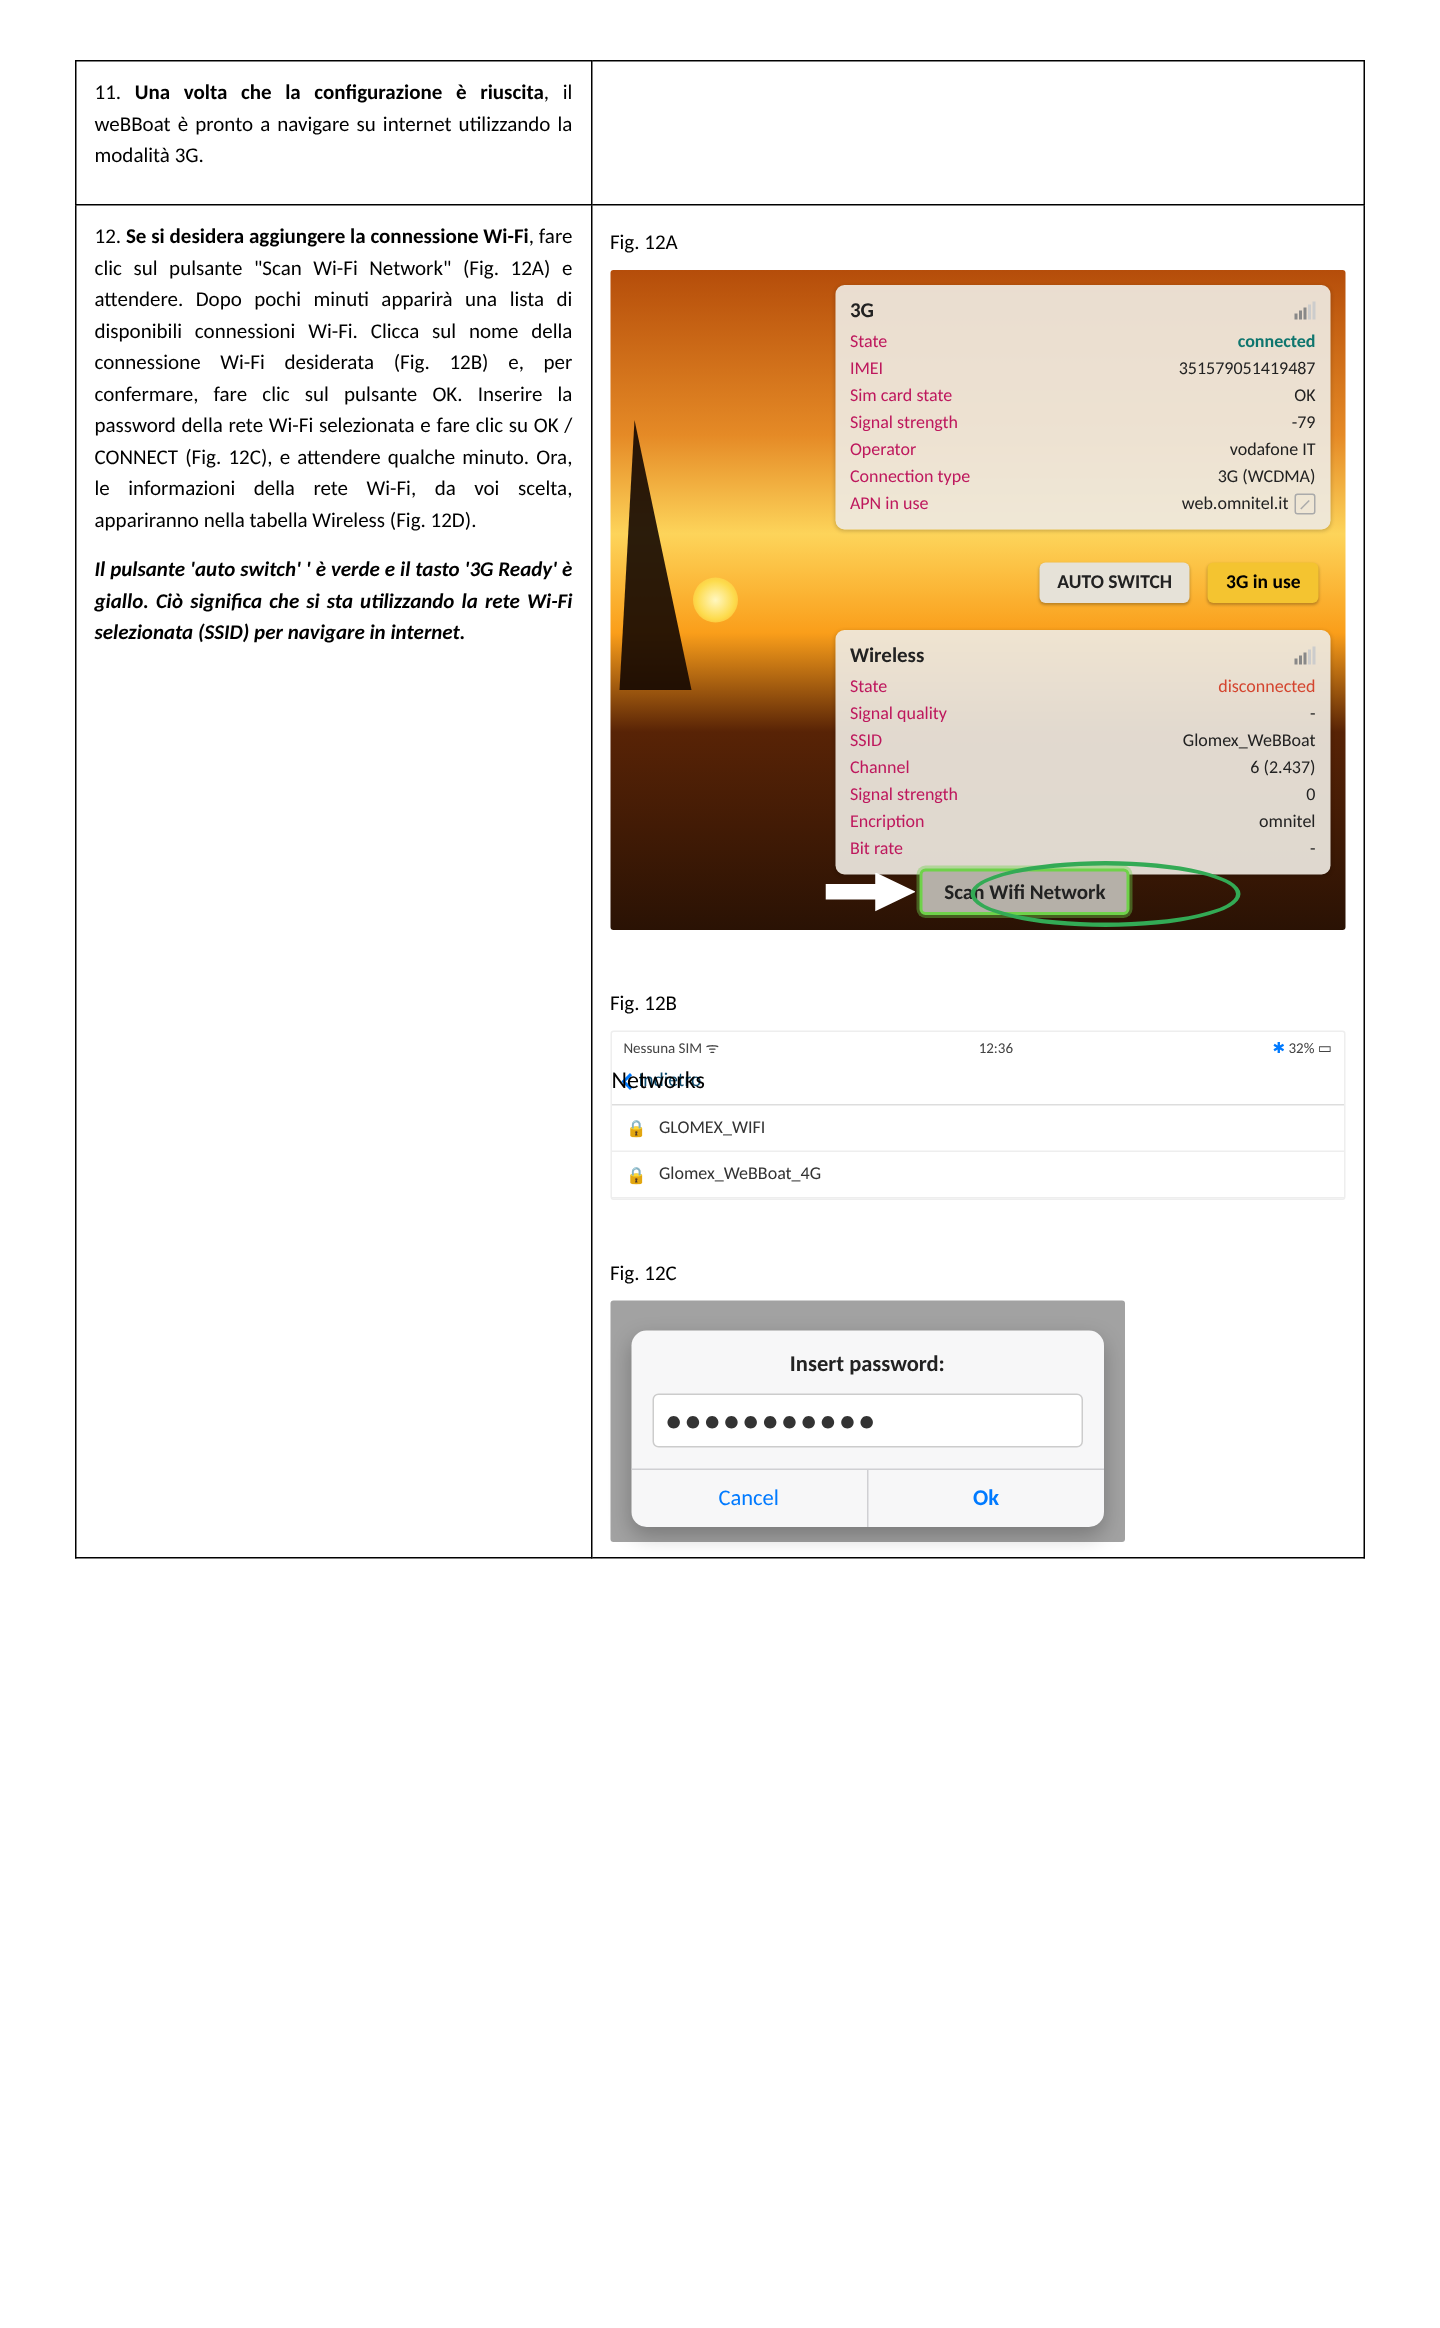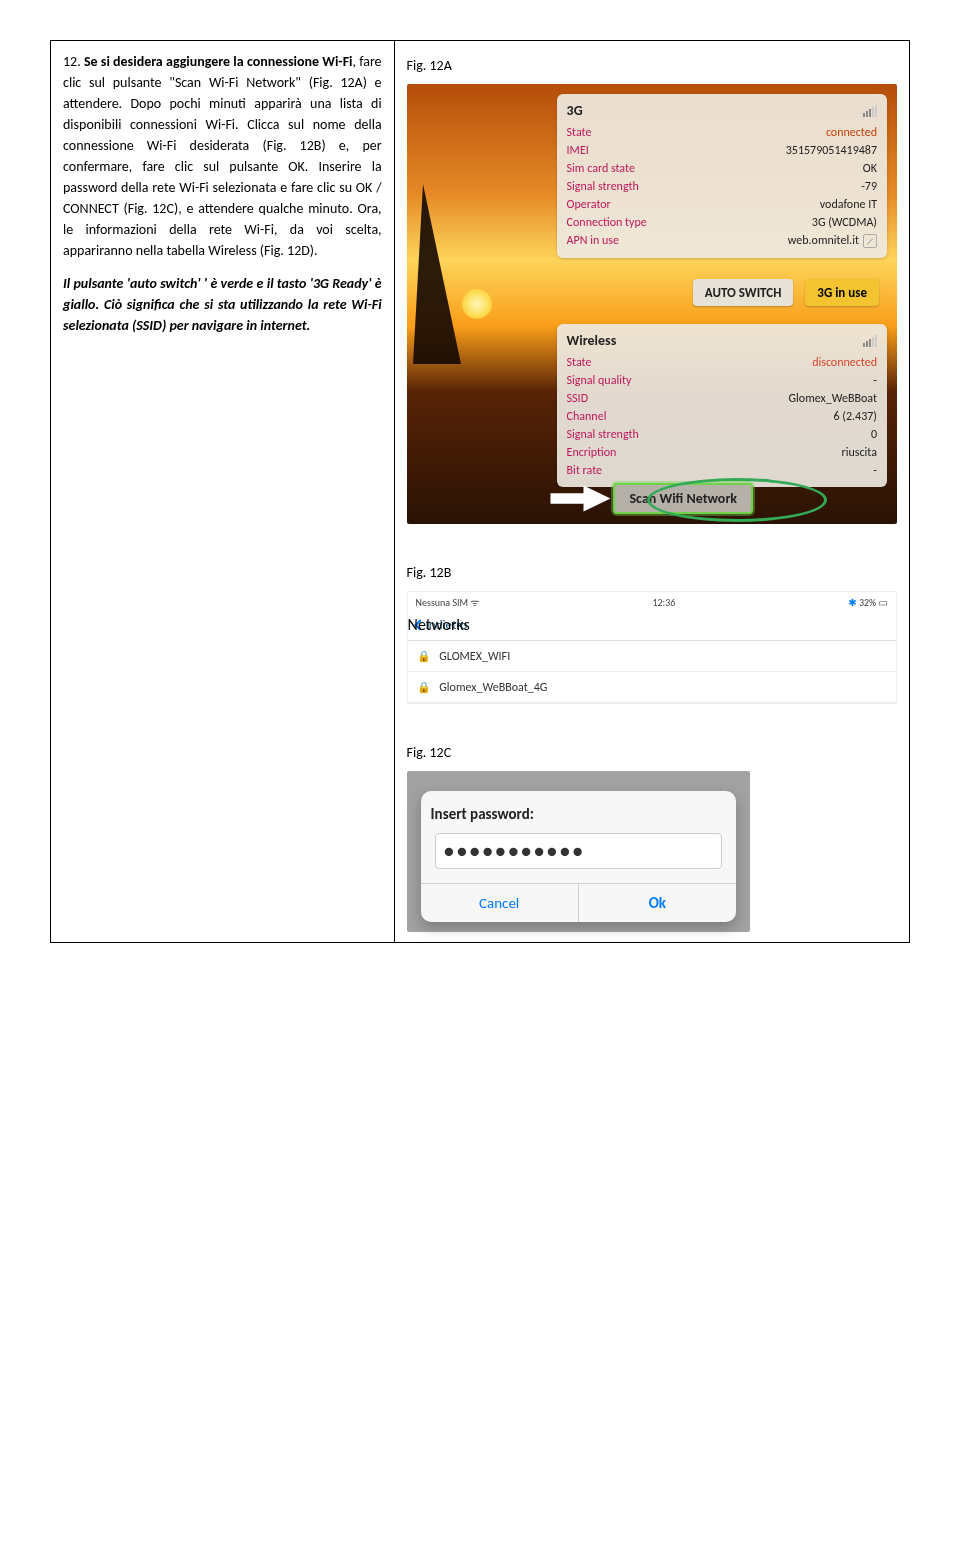--- a/index.html
+++ b/index.html
@@ -57,21 +57,21 @@
     padding: 8px 10px;
     font-size: 12px;
     box-shadow: 0 1px 3px rgba(0,0,0,0.2);
   }
   .panel-3g { left: 150px; top: 10px; right: 10px; }
   .panel-wl { left: 150px; top: 240px; right: 10px; }
   .panel-title { font-weight: bold; font-size: 14px; color: #222; margin-bottom: 4px; display:flex; justify-content:space-between; align-items:center;}
   .panel-row { display: flex; justify-content: space-between; padding: 2px 0; }
   .panel-row .k { color: #be185d; }
   .panel-row .v { color: #222; }
-  .v.green { color: #c2410c; font-weight: 400; }
+  .v.green { color: #0f766e; font-weight: 700; }
   .v.red { color: #d4452f; font-weight: 500; }
   .sigbars { display:inline-flex; align-items:flex-end; gap:1px; }
   .sigbars span { width:2px; background:#888; display:inline-block; }
   .sigbars span:nth-child(1){height:4px}
   .sigbars span:nth-child(2){height:6px}
   .sigbars span:nth-child(3){height:8px}
   .sigbars span:nth-child(4){height:10px;background:#ccc}
   .sigbars span:nth-child(5){height:12px;background:#ccc}
   .edit-icon { display:inline-block; width:14px; height:14px; border:1px solid #aaa; border-radius:2px; margin-left:4px; position:relative; vertical-align:middle;}
   .edit-icon::after{content:"";position:absolute;width:8px;height:1px;background:#aaa;transform:rotate(-45deg);left:2px;top:6px;}
@@ -108,39 +108,47 @@
     background:#a2a2a2;
     padding:20px 14px 10px 14px;
     border-radius:2px;
   }
   .alert-box {
     background:#f7f7f8;
     border-radius:10px;
     overflow:hidden;
     box-shadow: 0 6px 14px rgba(0,0,0,0.25);
   }
-  .alert-title { text-align:left; font-size:15px; font-weight:600; padding:14px 10px 10px 10px; color:#222;}
+  .alert-title { text-align:center; font-size:15px; font-weight:600; padding:14px 10px 10px 10px; color:#222;}
   .pw-field { margin:0 14px 14px 14px; background:#fff; border:1px solid #ccc; border-radius:4px; padding:6px 8px; font-size:18px; letter-spacing:2px; color:#333;}
   .alert-btns { display:flex; border-top:1px solid #d0d0d3;}
   .alert-btn { flex:1; text-align:center; padding:10px 0; font-size:15px; color:#007aff;}
   .alert-btn.ok { font-weight:600; border-left:1px solid #d0d0d3;}
 
   .footer {
     text-align: center;
     font-size: 13px;
     padding: 24px 0 16px 0;
   }
   .footer a { color: #0563c1; text-decoration: underline; }
 </style>
 </head>
 <body>
 
 <div class="page">
   <table class="main">
     <tbody>
+        <tr>
+      <td class="left">
+        <p class="para">
+          <span>11. <b>Una volta che la configurazione è riuscita</b>, il weBBoat è pronto a navigare su internet utilizzando la modalità 3G.</span>
+        </p>
+      </td>
+      <td class="right"></td>
+    </tr>
     <tr>
       <td class="left">
         <p class="para">
           <span>12. <b>Se si desidera aggiungere la connessione Wi-Fi</b>, fare clic sul pulsante "Scan Wi-Fi Network" (Fig. 12A) e attendere. Dopo pochi minuti apparirà una lista di disponibili connessioni Wi-Fi. Clicca sul nome della connessione Wi-Fi desiderata (Fig. 12B) e, per confermare, fare clic sul pulsante OK. Inserire la password della rete Wi-Fi selezionata e fare clic su OK / CONNECT (Fig. 12C), e attendere qualche minuto. Ora, le informazioni della rete Wi-Fi, da voi scelta, appariranno nella tabella Wireless (Fig. 12D).</span>
         </p>
         <p class="para">
           <b><i>Il pulsante 'auto switch' ' è verde e il tasto '3G Ready' è giallo. Ciò significa che si sta utilizzando la rete Wi-Fi selezionata (SSID) per navigare in internet.</i></b>
         </p>
       </td>
       <td class="right">
@@ -222,21 +230,21 @@
             <div class="panel-row">
                   <span class="k">Channel</span>
                   <span class="v">6 (2.437)</span>
                 </div>
             <div class="panel-row">
                   <span class="k">Signal strength</span>
                   <span class="v">0</span>
                 </div>
             <div class="panel-row">
                   <span class="k">Encription</span>
-                  <span class="v">riuscita</span>
+                  <span class="v">omnitel</span>
                 </div>
             <div class="panel-row">
                   <span class="k">Bit rate</span>
                   <span class="v">-</span>
                 </div>
           </div>
 
           <div class="scan-row">
             <div class="arrow"></div>
             <div class="scan-btn">Scan Wifi Network</div>

